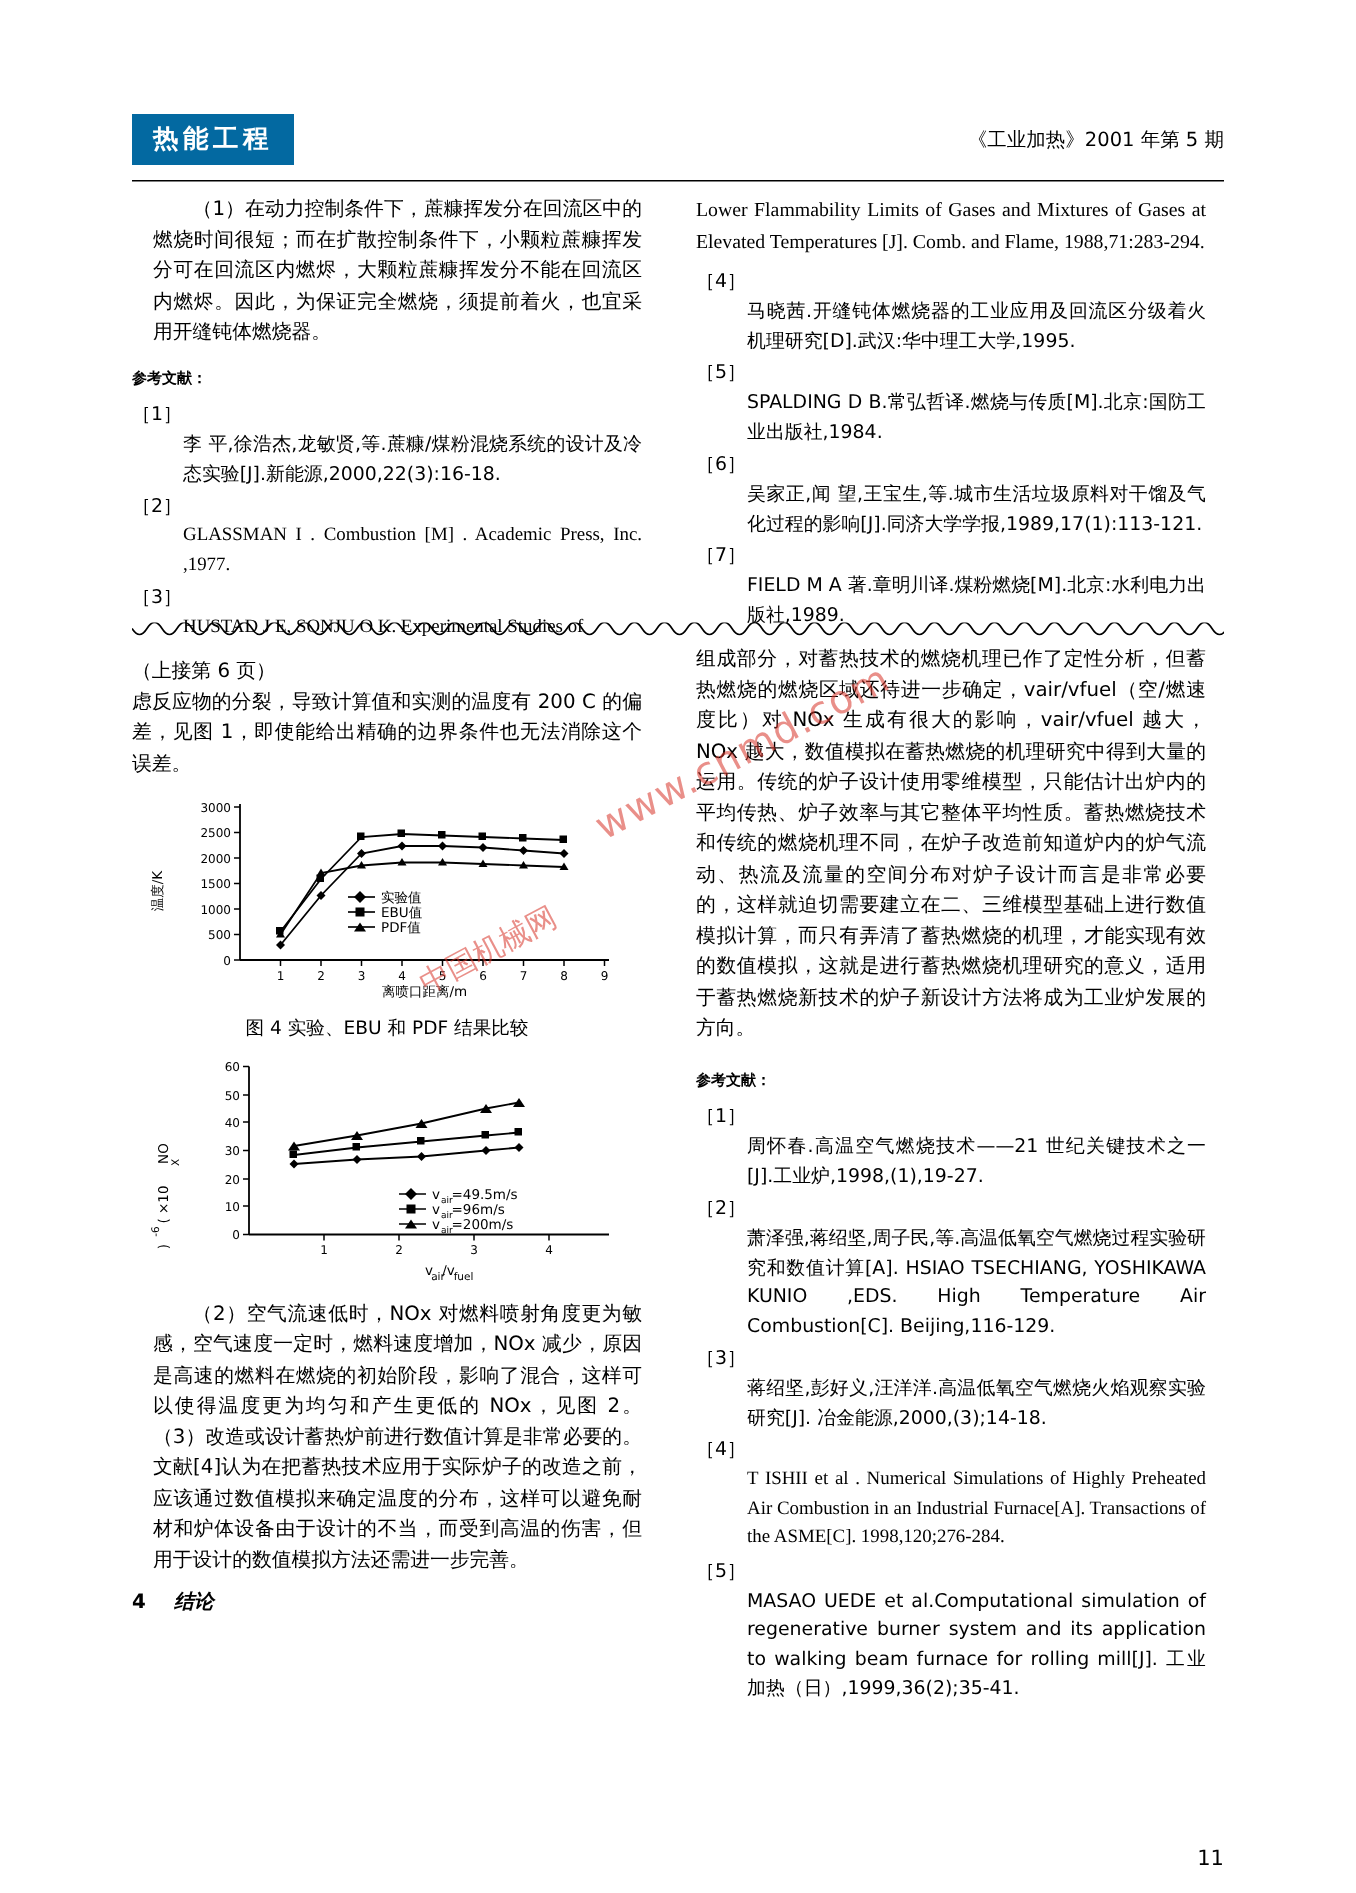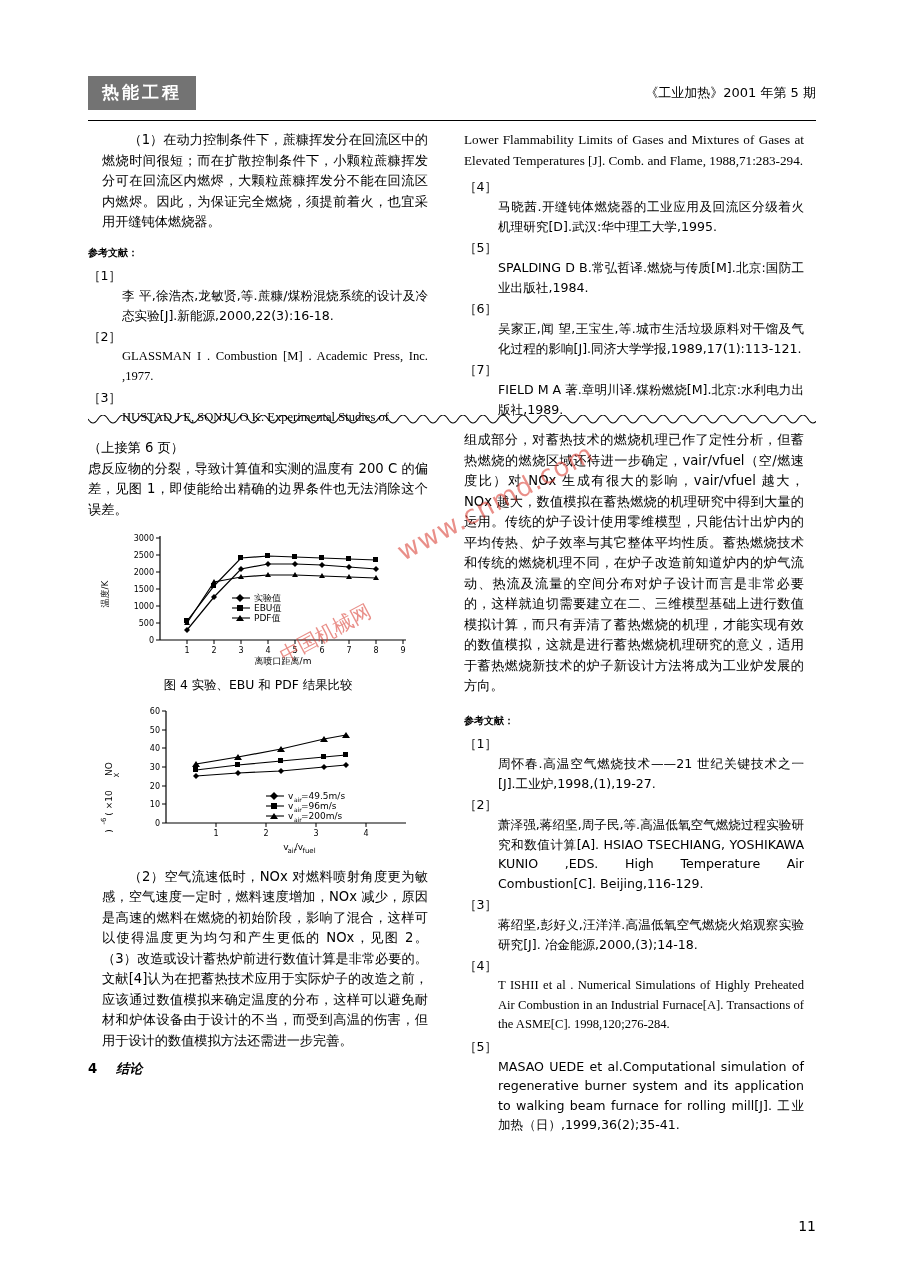--- a/index.html
+++ b/index.html
@@ -14,21 +14,21 @@
   .page{
     position:absolute;
     left:0;top:0;width:904px;height:1262px;
   }
   
   .header{
     position:absolute;left:88px;top:76px;width:728px;height:36px;
   }
   .journal-badge{
     position:absolute;left:0;top:0;
-    background:#737373;color:#fff;
+    background:#0369a1;color:#fff;
     font-family:"DejaVu Sans", sans-serif;
     font-weight:bold;
     font-size:17px;
     letter-spacing:3px;
     padding:5px 14px 6px 14px;
   }
   .header-right{
     position:absolute;right:0;top:8px;
     font-size:13px;
     font-family:"DejaVu Sans", sans-serif;
@@ -82,21 +82,21 @@
     margin:8px 0 2px 0;
     width:340px;
   }
   .fig-cap{
     text-align:center;
     font-size:12.4px;
     font-family:"DejaVu Sans", sans-serif;
     margin-top:0;margin-bottom:8px;
   }
   .page-num{
-    position:absolute;right:88px;bottom:28px;
+    position:absolute;right:88px;bottom:15px;
     font-size:14px;
     font-family:"DejaVu Sans", sans-serif;
   }
   
   .watermark{
     position:absolute;
     left:392px;top:540px;
     transform:rotate(-28deg);
     transform-origin:left top;
     color:#d8352a;

